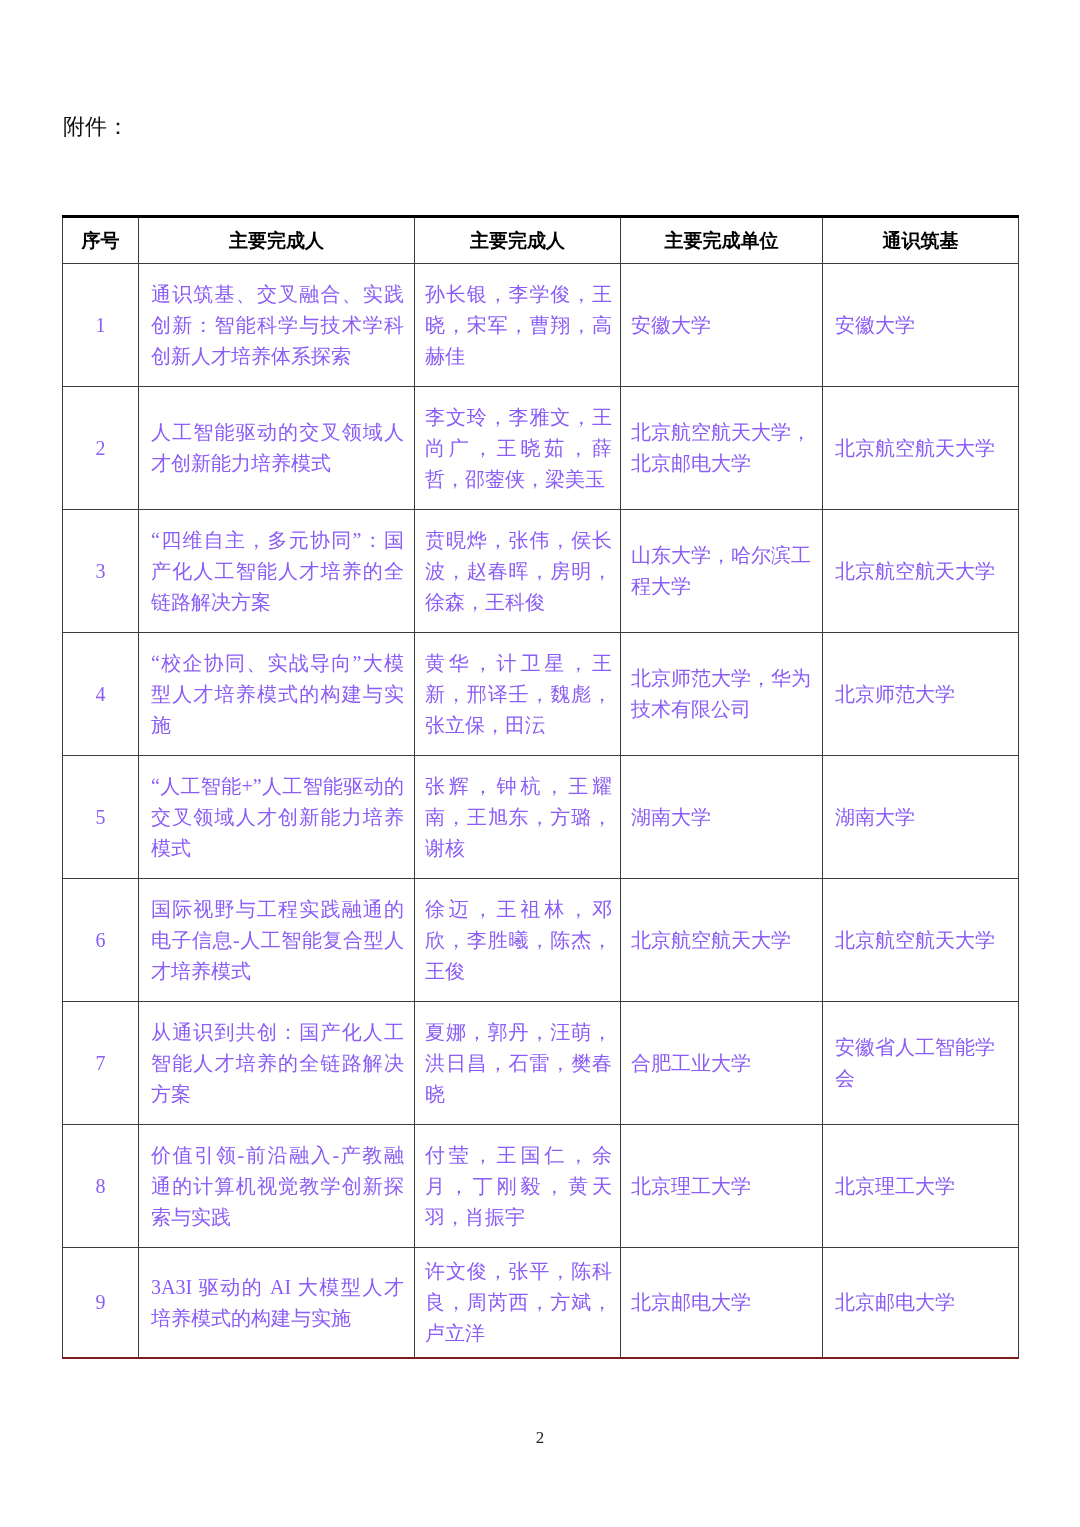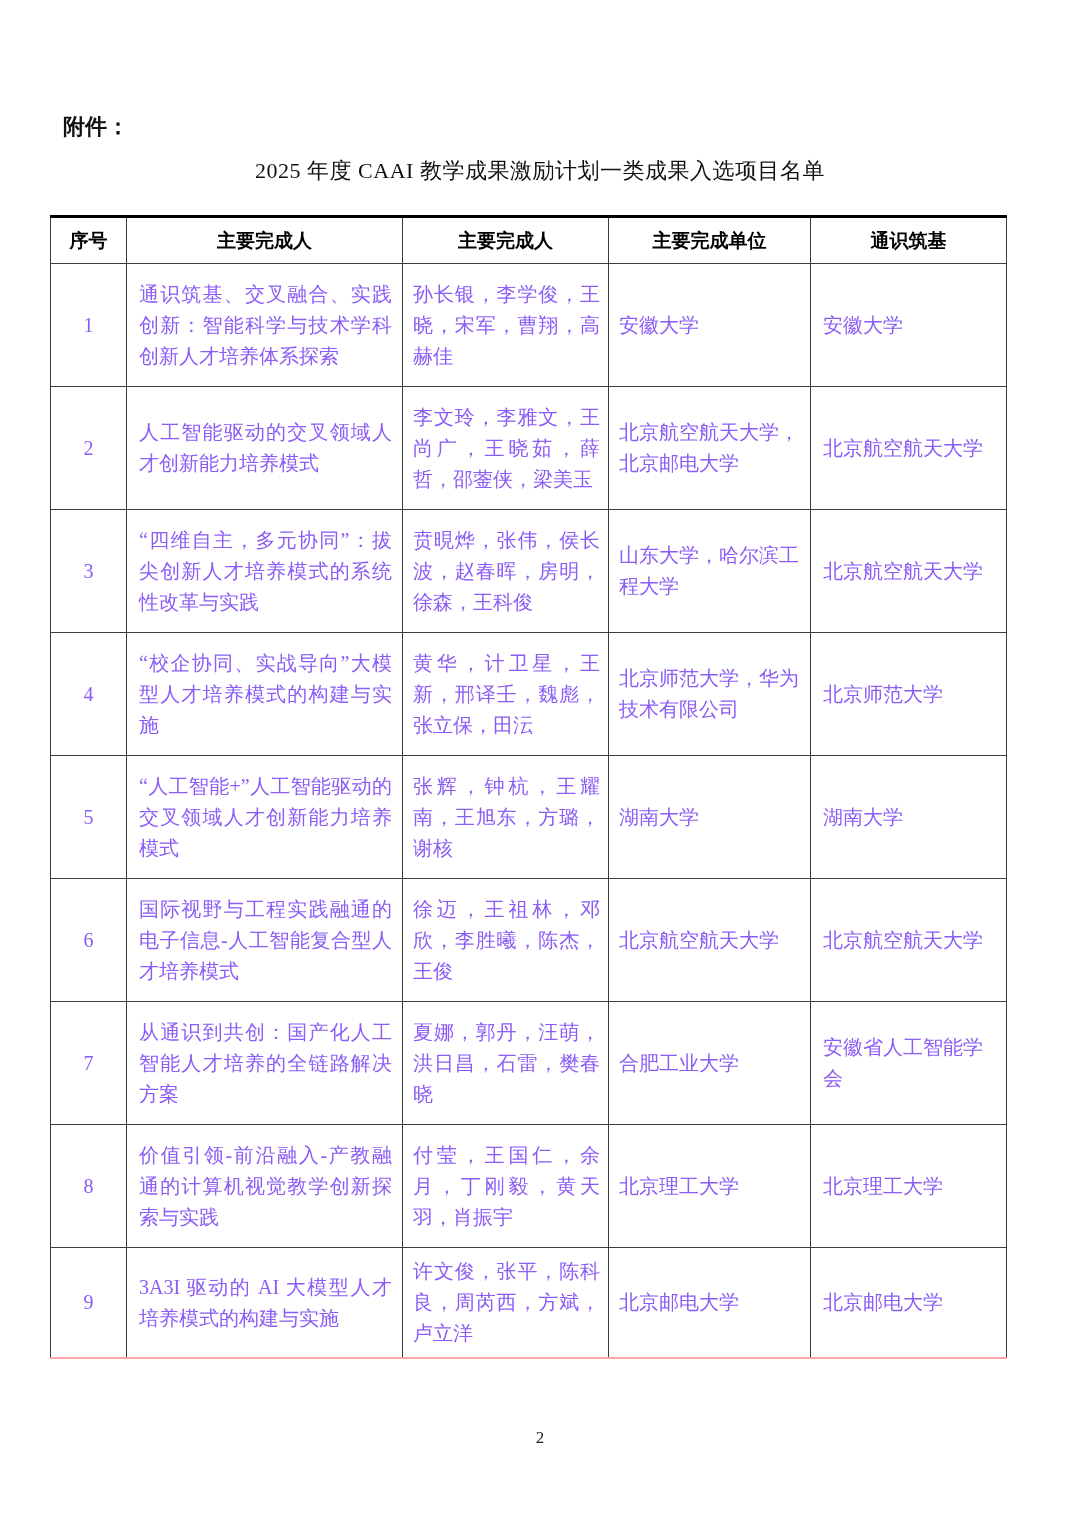--- a/index.html
+++ b/index.html
@@ -11,40 +11,39 @@
     background: #ffffff;
     color: #111;
     font-family: "Liberation Serif", "DejaVu Serif", serif;
     overflow: hidden;
   }
   .attachment-label {
     position: absolute;
     left: 63px;
     top: 112px;
     font-size: 22px;
-    font-weight: bold;
   }
   .doc-title {
     position: absolute;
     left: 0;
     right: 0;
     top: 156px;
     text-align: center;
     font-size: 22px;
     letter-spacing: 0.5px;
   }
   table.results-table {
     position: absolute;
-    left: 50px;
+    left: 62px;
     top: 215px;
     width: 956px;
     border-collapse: collapse;
     table-layout: fixed;
     border-top: 3px solid #000;
-    border-bottom: 2px solid #fca5a5;
+    border-bottom: 2px solid #7f1d1d;
   }
   .results-table th, .results-table td {
     border: 1px solid #3c3c3c;
   }
   .results-table th {
     font-family: "Liberation Sans", "DejaVu Sans", sans-serif;
     font-weight: bold;
     font-size: 19px;
     height: 47px;
     text-align: center;
@@ -74,21 +73,20 @@
     color: #222;
   }
 </style>
 </head>
 <body>
 
 <div class="page">
 
   <div class="attachment-label">附件：</div>
 
-  <div class="doc-title">2025 年度 CAAI 教学成果激励计划一类成果入选项目名单</div>
 
   <table class="results-table">
     <colgroup>
       <col style="width:76px">
       <col style="width:276px">
       <col style="width:206px">
       <col style="width:202px">
       <col style="width:196px">
     </colgroup>
     <thead>
@@ -110,21 +108,21 @@
       </tr>
       <tr class="data-row">
         <td class="col-no">2</td>
         <td class="col-name">人工智能驱动的交叉领域人才创新能力培养模式</td>
         <td class="col-people">李文玲，李雅文，王尚广，王晓茹，薛哲，邵蓥侠，梁美玉</td>
         <td class="col-units">北京航空航天大学，北京邮电大学</td>
         <td class="col-recommender">北京航空航天大学</td>
       </tr>
       <tr class="data-row">
         <td class="col-no">3</td>
-        <td class="col-name">“四维自主，多元协同”：拔尖创新人才培养模式的系统性改革与实践</td>
+        <td class="col-name">“四维自主，多元协同”：国产化人工智能人才培养的全链路解决方案</td>
         <td class="col-people">贲晛烨，张伟，侯长波，赵春晖，房明，徐森，王科俊</td>
         <td class="col-units">山东大学，哈尔滨工程大学</td>
         <td class="col-recommender">北京航空航天大学</td>
       </tr>
       <tr class="data-row">
         <td class="col-no">4</td>
         <td class="col-name">“校企协同、实战导向”大模型人才培养模式的构建与实施</td>
         <td class="col-people">黄华，计卫星，王新，邢译壬，魏彪，张立保，田沄</td>
         <td class="col-units">北京师范大学，华为技术有限公司</td>
         <td class="col-recommender">北京师范大学</td>

